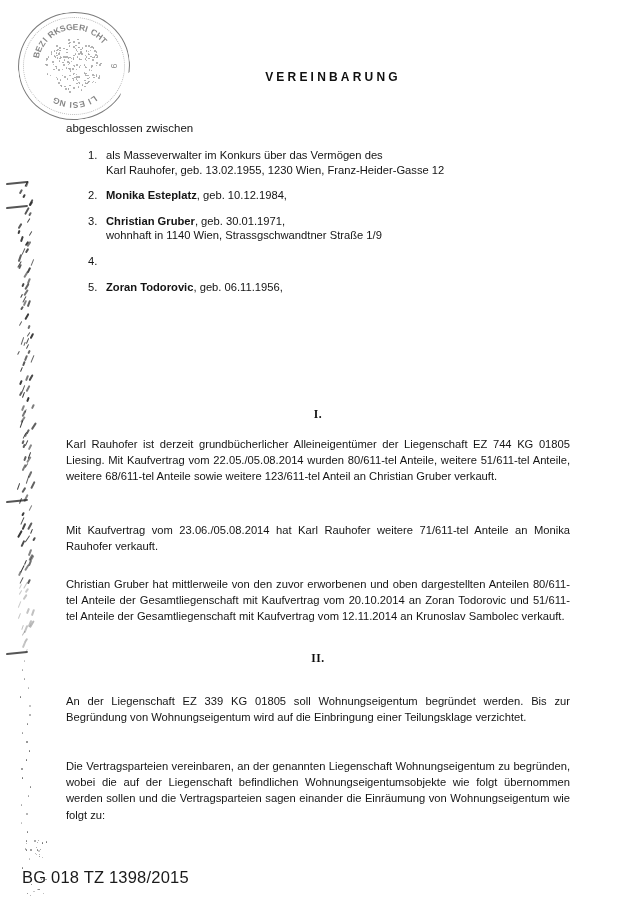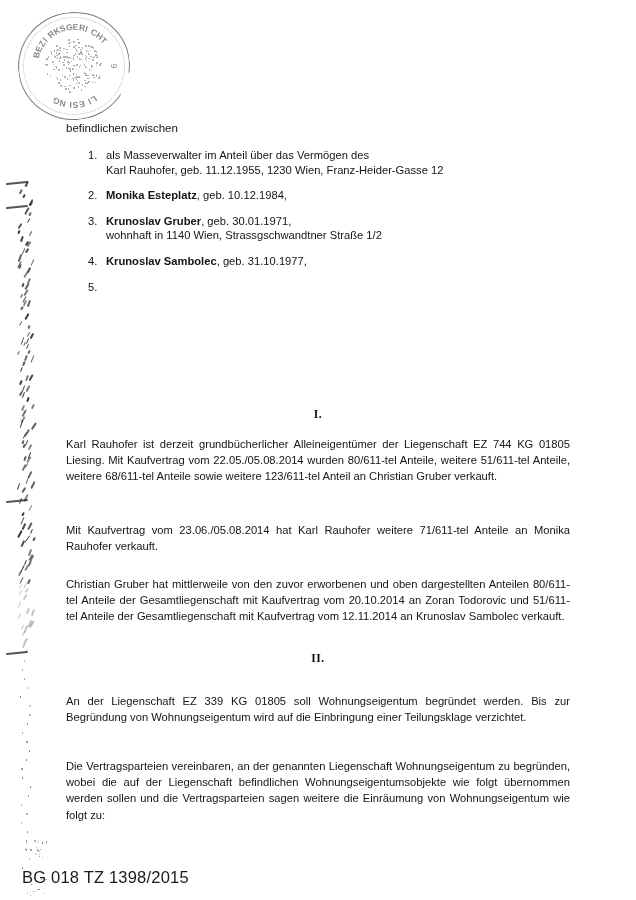--- a/index.html
+++ b/index.html
@@ -559,65 +559,68 @@
       <i style="left: 21.2px; top: 624px; width: 1.3px; height: 1.6px; opacity: 0.44;"></i>
       <i style="left: 26.3px; top: 633px; width: 1.3px; height: 1.6px; opacity: 0.47;"></i>
       <i style="left: 21.1px; top: 642px; width: 1.3px; height: 1.6px; opacity: 0.33;"></i>
       <i style="left: 27.2px; top: 651px; width: 1.3px; height: 1.6px; opacity: 0.63;"></i>
       <i style="left: 25.5px; top: 660px; width: 1.3px; height: 1.6px; opacity: 0.61;"></i>
       <i style="left: 26.1px; top: 669px; width: 1.3px; height: 1.6px; opacity: 0.63;"></i>
       <i style="left: 29.1px; top: 678px; width: 1.3px; height: 1.6px; opacity: 0.34;"></i>
       <i style="left: 22px; top: 687px; width: 1.3px; height: 1.6px; opacity: 0.63;"></i>
     </div>
 
-
-  <div class="intro">befindlichen zwischen</div>
+  <div class="title">
+    <span>VEREINBARUNG</span>
+  </div>
+
+  <div class="intro">abgeschlossen zwischen</div>
 
   <div class="parties" id="parties">
       <div class="party">
         <div class="party-num">1.</div>
         <div class="party-body">
-          <span class="ln">als Masseverwalter im Anteil über das Vermögen des</span>
-          <span class="ln">Karl Rauhofer, geb. 11.12.1955, 1230 Wien, Franz-Heider-Gasse 12</span>
+          <span class="ln">als Masseverwalter im Konkurs über das Vermögen des</span>
+          <span class="ln">Karl Rauhofer, geb. 13.02.1955, 1230 Wien, Franz-Heider-Gasse 12</span>
         </div>
       </div>
       <div class="party">
         <div class="party-num">2.</div>
         <div class="party-body">
           <span class="ln"><b>Monika Esteplatz</b><span>, geb. 10.12.1984,</span></span>
         </div>
       </div>
       <div class="party">
         <div class="party-num">3.</div>
         <div class="party-body">
-          <span class="ln"><b>Krunoslav Gruber</b><span>, geb. 30.01.1971,</span></span>
-          <span class="ln">wohnhaft in 1140 Wien, Strassgschwandtner Straße 1/2</span>
+          <span class="ln"><b>Christian Gruber</b><span>, geb. 30.01.1971,</span></span>
+          <span class="ln">wohnhaft in 1140 Wien, Strassgschwandtner Straße 1/9</span>
         </div>
       </div>
       <div class="party">
         <div class="party-num">4.</div>
         <div class="party-body">
-          <span class="ln"><b>Krunoslav Sambolec</b><span>, geb. 31.10.1977,</span></span>
         </div>
       </div>
       <div class="party">
         <div class="party-num">5.</div>
         <div class="party-body">
+          <span class="ln"><b>Zoran Todorovic</b><span>, geb. 06.11.1956,</span></span>
         </div>
       </div>
     </div>
 
   <div id="sections">
       <div class="roman" style="top: 408px;"><span>I.</span></div>
       <div class="para" style="top: 436px;">Karl Rauhofer ist derzeit grundbücherlicher Alleineigentümer der Liegenschaft EZ 744 KG 01805 Liesing. Mit Kaufvertrag vom 22.05./05.08.2014 wurden 80/611-tel Anteile, weitere 51/611-tel Anteile, weitere 68/611-tel Anteile sowie weitere 123/611-tel Anteil an Christian Gruber verkauft.</div>
       <div class="para" style="top: 522px;">Mit Kaufvertrag vom 23.06./05.08.2014 hat Karl Rauhofer weitere 71/611-tel Anteile an Monika Rauhofer verkauft.</div>
       <div class="para" style="top: 576px;">Christian Gruber hat mittlerweile von den zuvor erworbenen und oben dargestellten Anteilen 80/611-tel Anteile der Gesamtliegenschaft mit Kaufvertrag vom 20.10.2014 an Zoran Todorovic und 51/611-tel Anteile der Gesamtliegenschaft mit Kaufvertrag vom 12.11.2014 an Krunoslav Sambolec verkauft.</div>
       <div class="roman" style="top: 652px;"><span>II.</span></div>
       <div class="para" style="top: 693px;">An der Liegenschaft EZ 339 KG 01805 soll Wohnungseigentum begründet werden. Bis zur Begründung von Wohnungseigentum wird auf die Einbringung einer Teilungsklage verzichtet.</div>
-      <div class="para" style="top: 758px;">Die Vertragsparteien vereinbaren, an der genannten Liegenschaft Wohnungseigentum zu begründen, wobei die auf der Liegenschaft befindlichen Wohnungseigentumsobjekte wie folgt übernommen werden sollen und die Vertragsparteien sagen weitere die Einräumung von Wohnungseigentum wie folgt zu:</div>
+      <div class="para" style="top: 758px;">Die Vertragsparteien vereinbaren, an der genannten Liegenschaft Wohnungseigentum zu begründen, wobei die auf der Liegenschaft befindlichen Wohnungseigentumsobjekte wie folgt übernommen werden sollen und die Vertragsparteien sagen einander die Einräumung von Wohnungseigentum wie folgt zu:</div>
     </div>
 
   <div class="footer-dots" id="footer-dots">
       <i style="left: 16.8px; top: 38.5px; opacity: 0.72;"></i>
       <i style="left: 12.1px; top: 7.1px; opacity: 0.57;"></i>
       <i style="left: 13px; top: 2.1px; opacity: 0.57;"></i>
       <i style="left: 2.7px; top: 52.9px; opacity: 0.71;"></i>
       <i style="left: 5.9px; top: 54.8px; opacity: 0.49;"></i>
       <i style="left: 14.7px; top: 13.5px; opacity: 0.53;"></i>
       <i style="left: 21.4px; top: 38.5px; opacity: 0.56;"></i>

